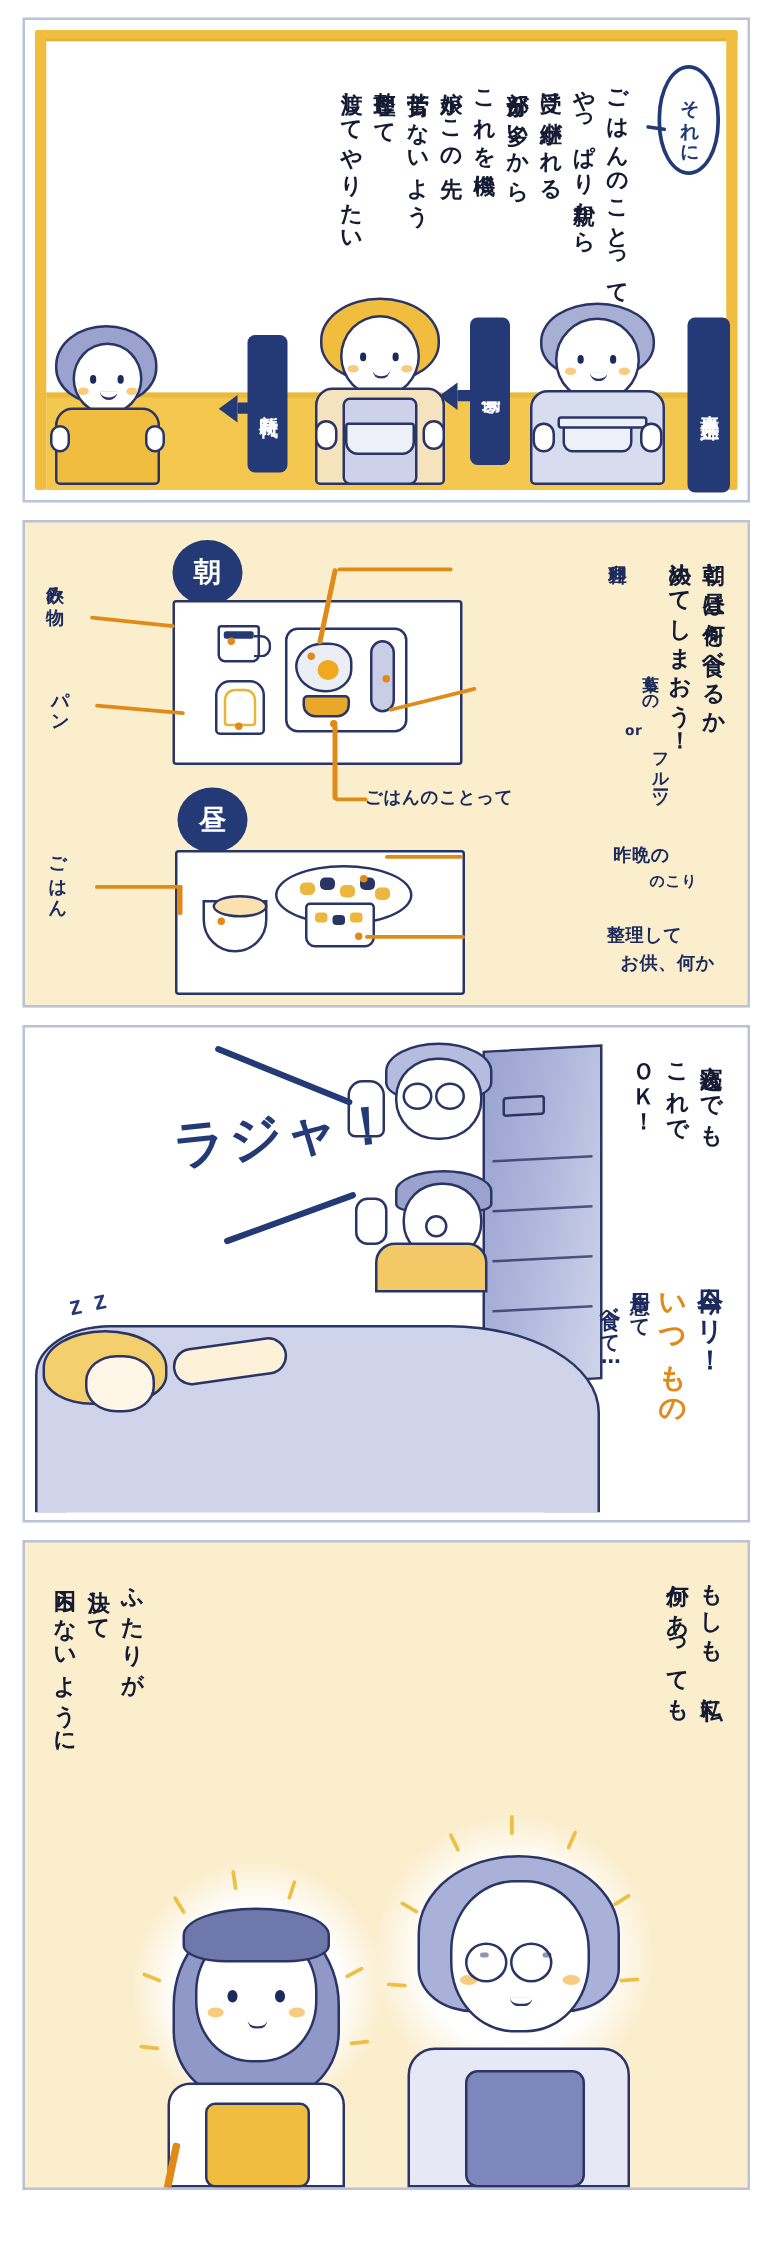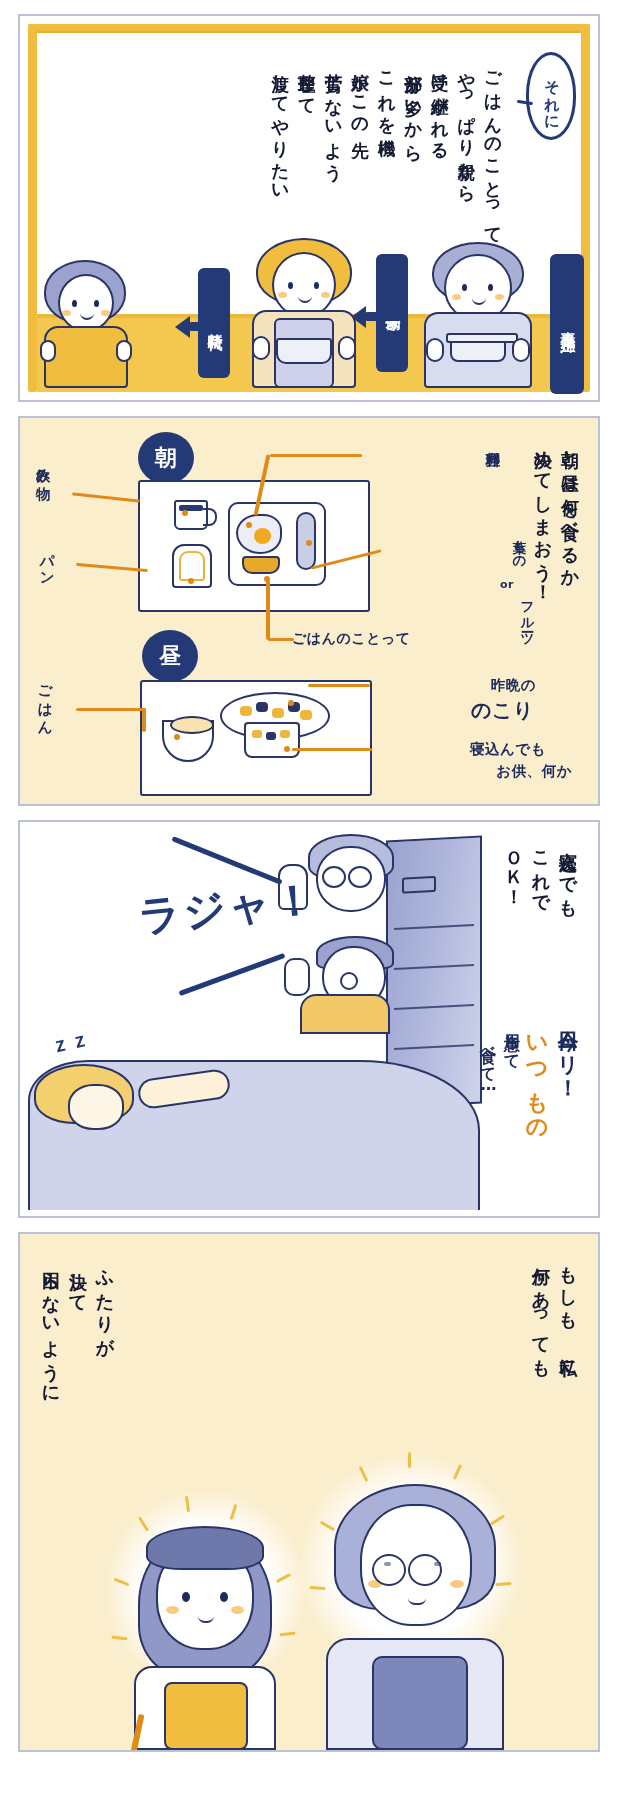--- a/index.html
+++ b/index.html
@@ -480,25 +480,25 @@
         </span>
       </div>
     </div>
 
     <div class="lbl v" style="left:16px;top:258px">ごはん</div>
     <div class="lead" style="left:56px;top:290px;width:70px"></div>
     <div class="lead" style="left:122px;top:290px;width:4px;height:24px"></div>
     <div class="dot" style="left:154px;top:316px"></div>
 
     <div class="lbl" style="right:62px;top:258px;font-size:14.5px">昨晩の</div>
-    <div class="lbl" style="right:64px;top:280px;font-size:20px">のこり</div>
+    <div class="lbl" style="right:40px;top:280px;font-size:12px">のこり</div>
     <div class="lead" style="left:288px;top:266px;width:62px"></div>
     <div class="dot" style="left:268px;top:282px"></div>
 
-    <div class="lbl" style="right:52px;top:322px;font-size:14.5px">寝込んでも</div>
+    <div class="lbl" style="right:52px;top:322px;font-size:14.5px">整理して</div>
     <div class="lbl" style="right:26px;top:344px;font-size:14.5px">お供、何か</div>
     <div class="lead" style="left:272px;top:330px;width:80px"></div>
     <div class="dot" style="left:264px;top:328px"></div>
   </div>
 
   <div class="panel" id="panel3">
     <div class="vtext" id="p3-narr">寝込んでも
 これで
 ＯＫ！</div>
 

